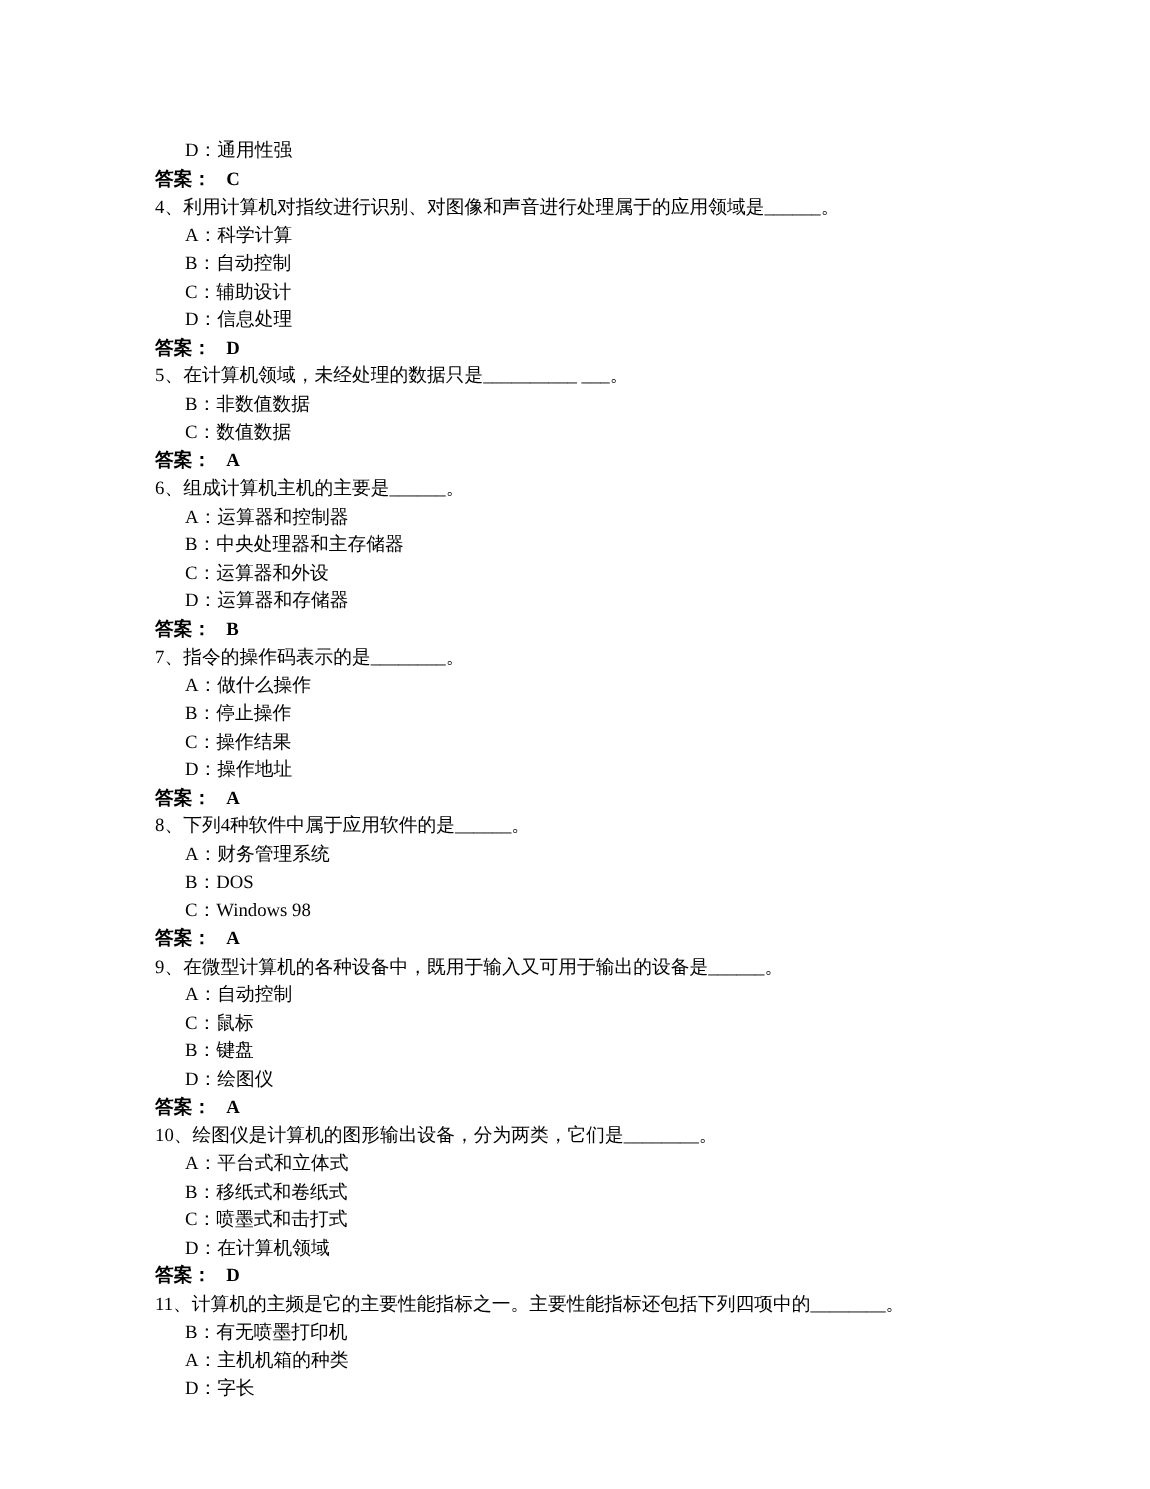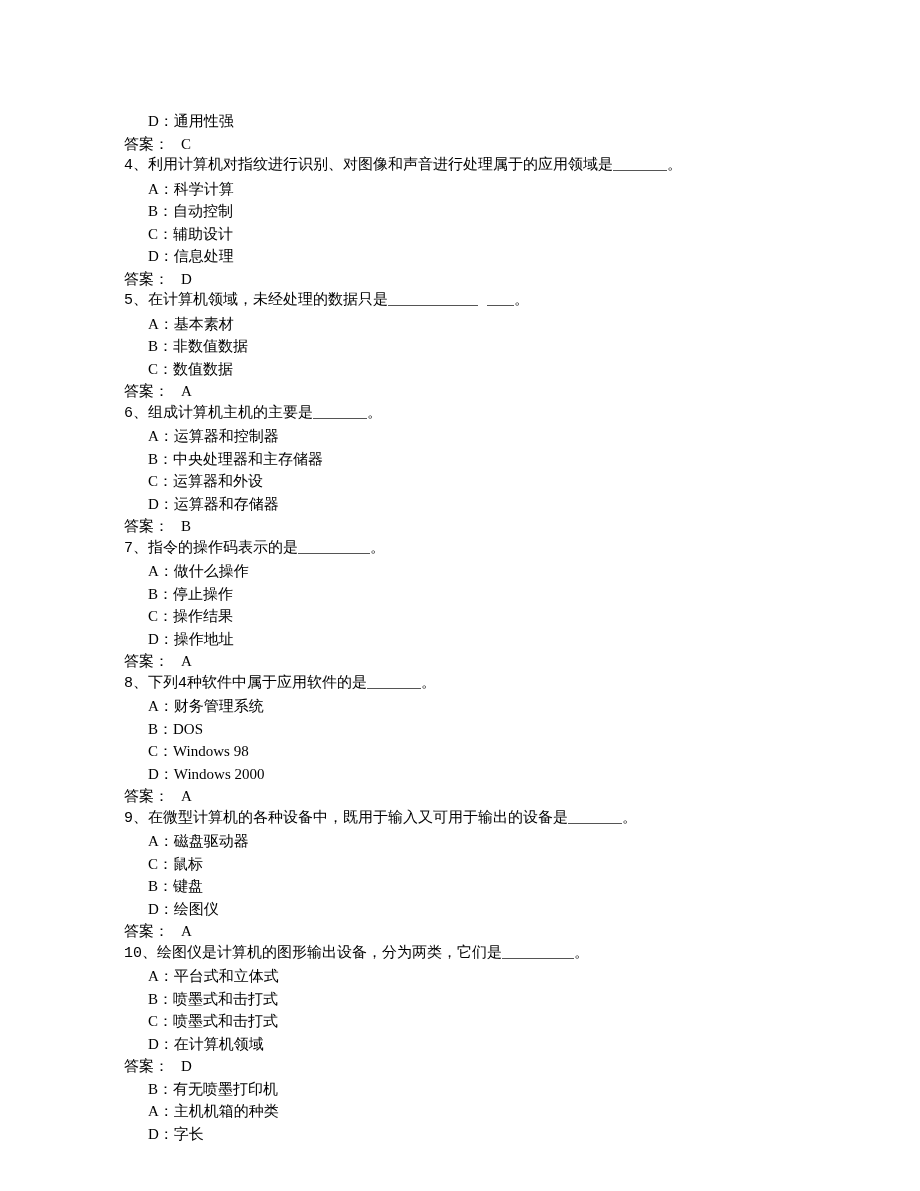--- a/index.html
+++ b/index.html
@@ -14,24 +14,23 @@
     }
     .content {
       padding-left: 124px;
       padding-right: 100px;
     }
     .option {
       padding-left: 24px;
     }
     .question {
       padding-left: 0;
-      font-family: Liberation Mono, monospace;
     }
     .answer {
-      font-weight: normal;
+      font-weight: bold;
       padding-left: 0;
     }
     .answer .ans-label {
       letter-spacing: 0;
     }
     .answer .ans-val {
       display: inline-block;
       padding-left: 12px;
     }
   </style>
@@ -41,50 +40,49 @@
 <div class="content" id="root">
     <div class="option">D：通用性强</div>
     <div class="answer"><span class="ans-label">答案：</span><span class="ans-val">C</span></div>
     <div class="question">4、利用计算机对指纹进行识别、对图像和声音进行处理属于的应用领域是______。</div>
     <div class="option">A：科学计算</div>
     <div class="option">B：自动控制</div>
     <div class="option">C：辅助设计</div>
     <div class="option">D：信息处理</div>
     <div class="answer"><span class="ans-label">答案：</span><span class="ans-val">D</span></div>
     <div class="question">5、在计算机领域，未经处理的数据只是__________ ___。</div>
-    <div class="option">A：基本素材</div>
     <div class="option">B：非数值数据</div>
     <div class="option">C：数值数据</div>
     <div class="answer"><span class="ans-label">答案：</span><span class="ans-val">A</span></div>
     <div class="question">6、组成计算机主机的主要是______。</div>
     <div class="option">A：运算器和控制器</div>
     <div class="option">B：中央处理器和主存储器</div>
     <div class="option">C：运算器和外设</div>
     <div class="option">D：运算器和存储器</div>
     <div class="answer"><span class="ans-label">答案：</span><span class="ans-val">B</span></div>
     <div class="question">7、指令的操作码表示的是________。</div>
     <div class="option">A：做什么操作</div>
     <div class="option">B：停止操作</div>
     <div class="option">C：操作结果</div>
     <div class="option">D：操作地址</div>
     <div class="answer"><span class="ans-label">答案：</span><span class="ans-val">A</span></div>
     <div class="question">8、下列4种软件中属于应用软件的是______。</div>
     <div class="option">A：财务管理系统</div>
     <div class="option">B：DOS</div>
     <div class="option">C：Windows 98</div>
-    <div class="option">D：Windows 2000</div>
     <div class="answer"><span class="ans-label">答案：</span><span class="ans-val">A</span></div>
     <div class="question">9、在微型计算机的各种设备中，既用于输入又可用于输出的设备是______。</div>
-    <div class="option">A：磁盘驱动器</div>
+    <div class="option">A：自动控制</div>
     <div class="option">C：鼠标</div>
     <div class="option">B：键盘</div>
     <div class="option">D：绘图仪</div>
     <div class="answer"><span class="ans-label">答案：</span><span class="ans-val">A</span></div>
     <div class="question">10、绘图仪是计算机的图形输出设备，分为两类，它们是________。</div>
     <div class="option">A：平台式和立体式</div>
-    <div class="option">B：喷墨式和击打式</div>
+    <div class="option">B：移纸式和卷纸式</div>
     <div class="option">C：喷墨式和击打式</div>
     <div class="option">D：在计算机领域</div>
     <div class="answer"><span class="ans-label">答案：</span><span class="ans-val">D</span></div>
+    <div class="question">11、计算机的主频是它的主要性能指标之一。主要性能指标还包括下列四项中的________。</div>
     <div class="option">B：有无喷墨打印机</div>
     <div class="option">A：主机机箱的种类</div>
     <div class="option">D：字长</div>
   </div>
 
 </body></html>

